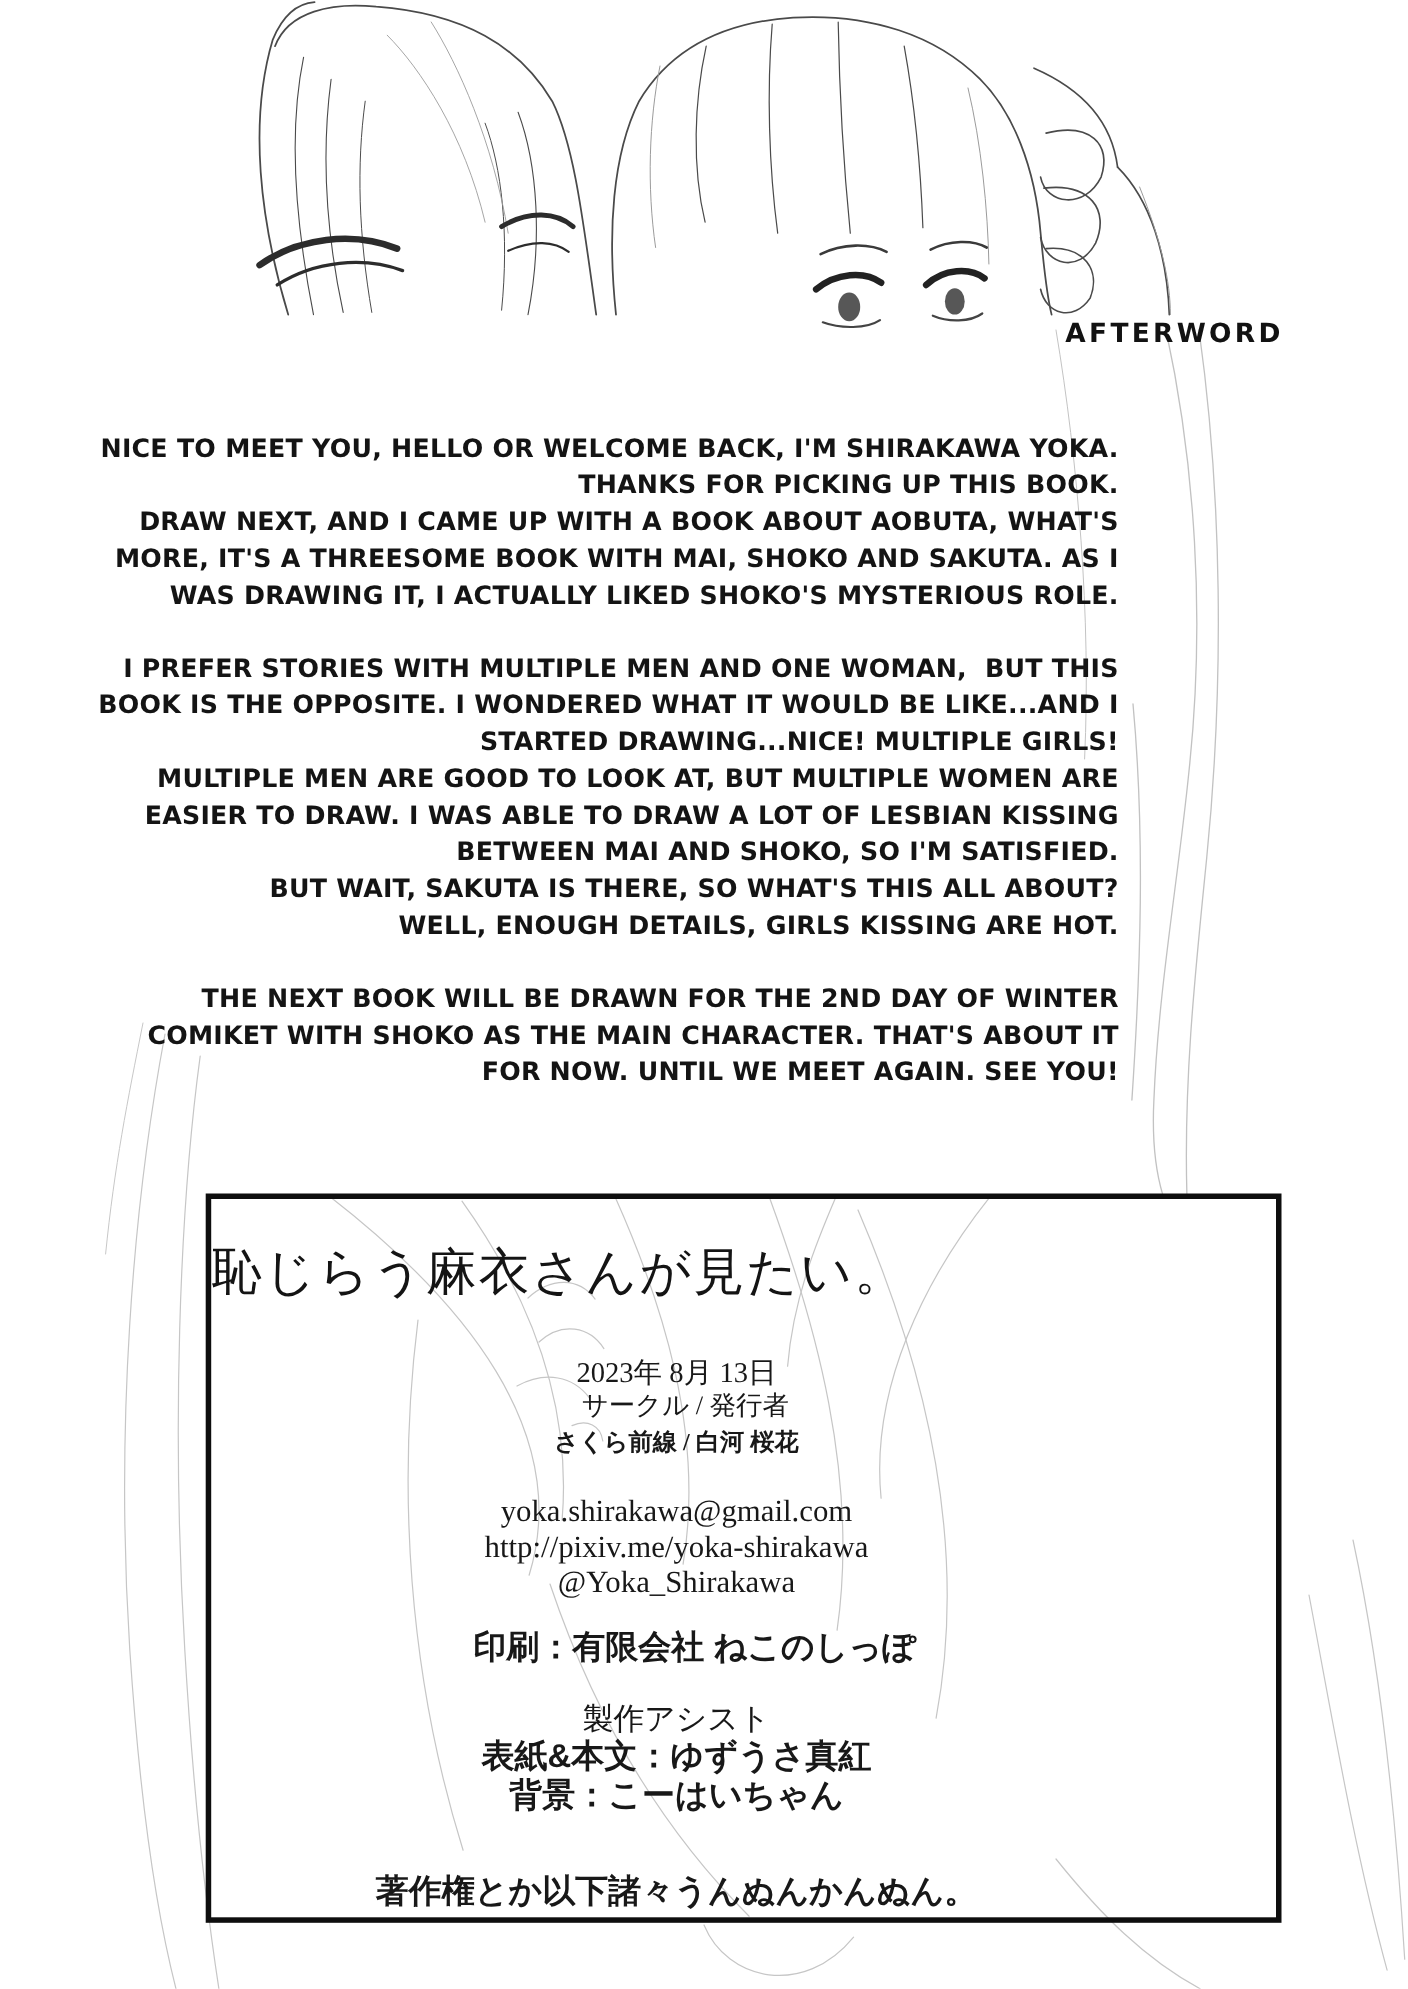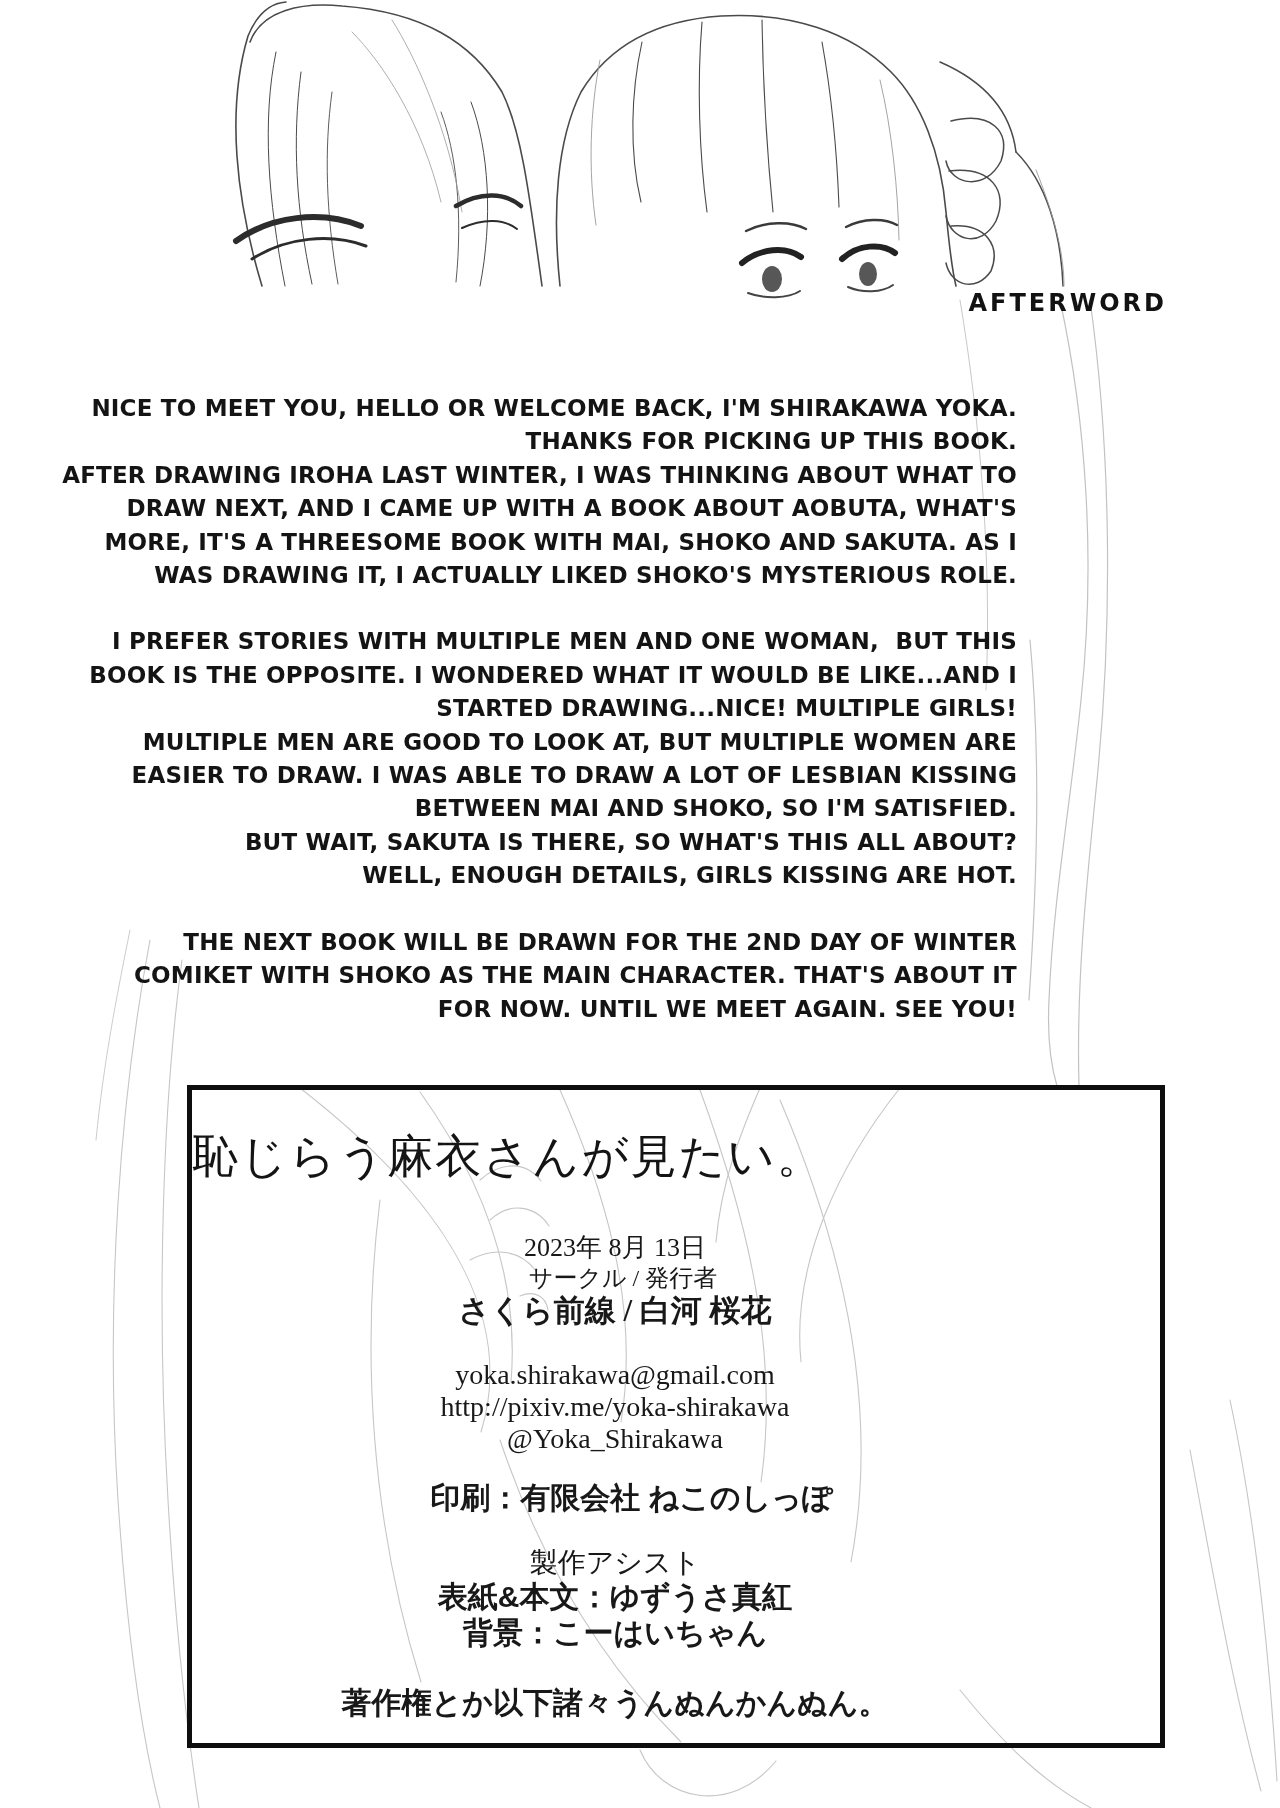--- a/index.html
+++ b/index.html
@@ -32,27 +32,27 @@
     position:absolute;left:0;top:36px;width:968px;text-align:left;
     font-family:"Liberation Serif",serif;font-weight:400;font-size:46px;
     letter-spacing:2px;color:#141414;
   }
   .colophon-inner{
     position:absolute;left:0;top:143px;width:846px;text-align:center;
     font-family:"Liberation Serif",serif;color:#181818;
   }
   .c-date{font-size:26px;line-height:30px;}
   .c-label{font-size:24px;line-height:30px;padding-left:16px;}
-  .c-circle{font-size:31px;line-height:36px;font-weight:700;margin-bottom:30px;}
+  .c-circle{font-size:22px;line-height:36px;font-weight:700;margin-bottom:30px;}
   .c-email,.c-pixiv,.c-twitter{font-size:28px;line-height:32px;}
   .c-twitter{margin-bottom:25px;}
   .c-printing{font-family:"Liberation Sans",sans-serif;font-weight:700;font-size:30px;line-height:36px;margin-bottom:31px;padding-left:33px;}
   .c-assist-label{font-family:"Liberation Sans",sans-serif;font-weight:400;font-size:28px;line-height:31px;}
   .c-assist-cover{font-family:"Liberation Sans",sans-serif;font-weight:700;font-size:30px;line-height:37px;}
-  .c-assist-bg{font-family:"Liberation Sans",sans-serif;font-weight:700;font-size:30px;line-height:36px;margin-bottom:34px;}
+  .c-assist-bg{font-family:"Liberation Sans",sans-serif;font-weight:700;font-size:30px;line-height:36px;margin-bottom:51px;}
   .c-copyright{font-family:"Liberation Sans",sans-serif;font-weight:700;font-size:30px;line-height:36px;}
 </style>
 </head>
 <body>
 
 <svg class="art" viewBox="0 0 1280 1808" xmlns="http://www.w3.org/2000/svg">
 
   <g fill="none" stroke="#4a4a4a" stroke-width="1.6" stroke-linecap="round">
     <path d="M262,286 C236,200 226,110 248,36 C258,12 272,3 286,2"></path>
     <path d="M250,42 C262,10 302,2 342,6 C422,12 472,42 502,92 C522,132 530,200 542,286"></path>
@@ -129,21 +129,20 @@
     <path d="M1230,1400 C1256,1521 1269,1651 1277,1781"></path>
   </g>
 </svg>
 
 <div class="afterword-heading">AFTERWORD</div>
 
 <div class="afterword-body">
     <div class="para">
       <div class="line">NICE TO MEET YOU, HELLO OR WELCOME BACK, I'M SHIRAKAWA YOKA.</div>
       <div class="line">THANKS FOR PICKING UP THIS BOOK.</div>
-      <div class="line">AFTER DRAWING IROHA LAST WINTER, I WAS THINKING ABOUT WHAT TO</div>
       <div class="line">DRAW NEXT, AND I CAME UP WITH A BOOK ABOUT AOBUTA, WHAT'S</div>
       <div class="line">MORE, IT'S A THREESOME BOOK WITH MAI, SHOKO AND SAKUTA. AS I</div>
       <div class="line">WAS DRAWING IT, I ACTUALLY LIKED SHOKO'S MYSTERIOUS ROLE.</div>
     </div>
     <div class="para">
       <div class="line">I PREFER STORIES WITH MULTIPLE MEN AND ONE WOMAN,  BUT THIS</div>
       <div class="line">BOOK IS THE OPPOSITE. I WONDERED WHAT IT WOULD BE LIKE...AND I</div>
       <div class="line">STARTED DRAWING...NICE! MULTIPLE GIRLS!</div>
       <div class="line">MULTIPLE MEN ARE GOOD TO LOOK AT, BUT MULTIPLE WOMEN ARE</div>
       <div class="line">EASIER TO DRAW. I WAS ABLE TO DRAW A LOT OF LESBIAN KISSING</div>

